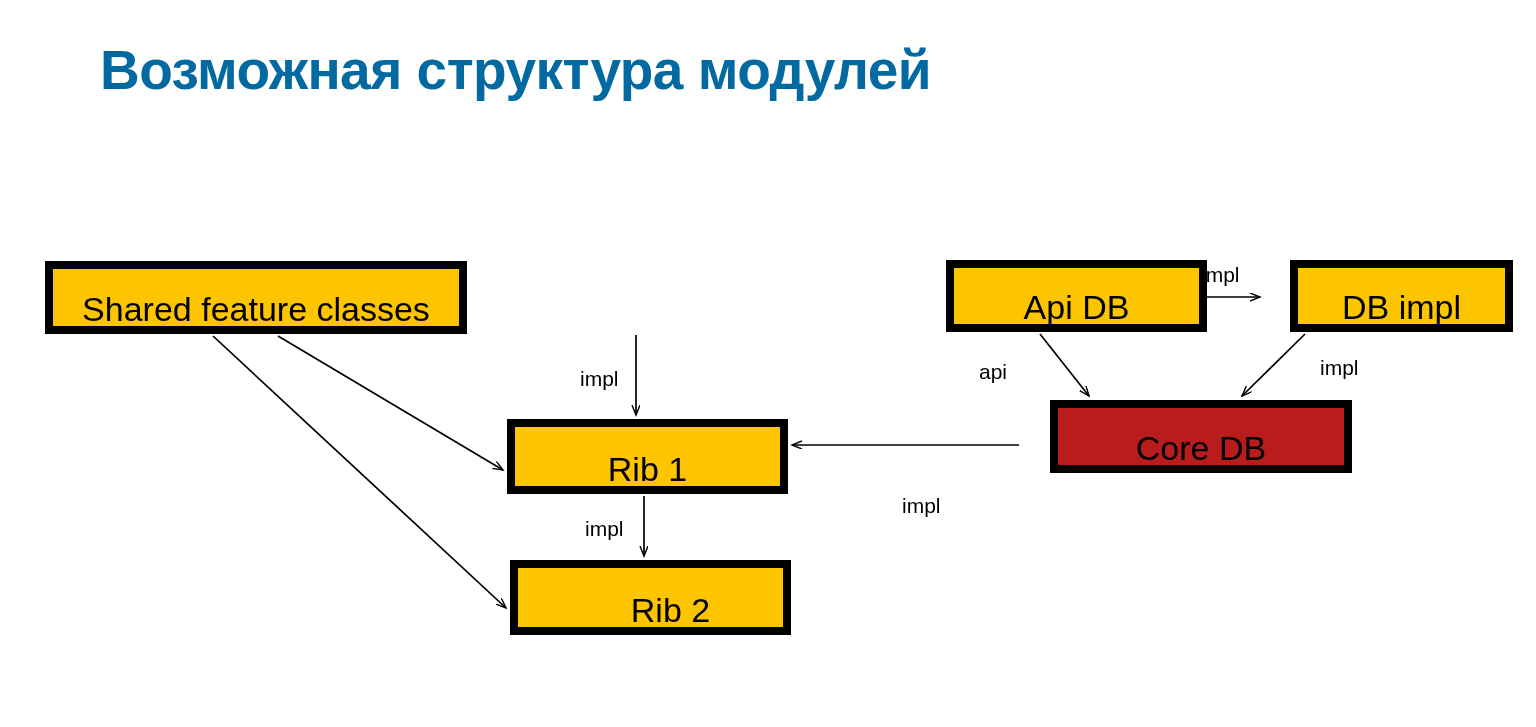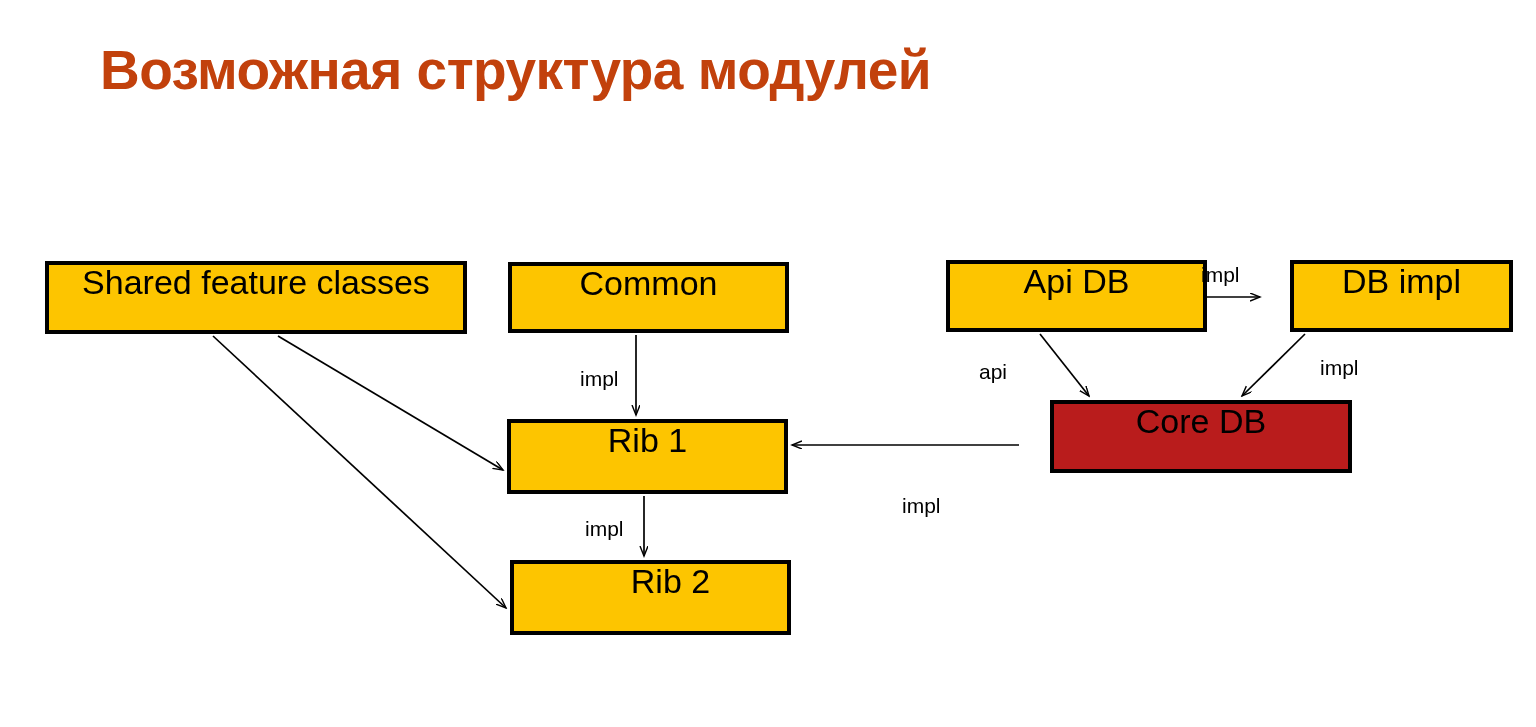--- a/index.html
+++ b/index.html
@@ -20,39 +20,39 @@
     width: 1536px;
     height: 727px;
     background: #ffffff;
   }
   #slide-title {
     position: absolute;
     left: 100px;
     top: 42px;
     font-size: 55px;
     font-weight: bold;
-    color: #c2410c;
+    color: #0369a1;
     font-family: "Liberation Sans", sans-serif;
     letter-spacing: -0.5px;
     white-space: nowrap;
     line-height: 1.05;
   }
   #diagram {
     position: absolute;
     left: 0; top: 0;
     width: 1536px;
     height: 727px;
   }
   .node {
     position: absolute;
     box-sizing: border-box;
     background: #FDC500;
-    border: 4px solid #be185d;
+    border: 8px solid #be185d;
     display: flex;
-    align-items: flex-start;
+    align-items: flex-end;
     justify-content: center;
     color: #000000;
     font-family: "Liberation Sans", sans-serif;
     font-size: 34px;
     font-weight: normal;
     line-height: 1;
     white-space: nowrap;
     z-index: 3;
   }
   .edge-label {
@@ -97,23 +97,20 @@
           <line x1="1040" y1="334" x2="1089" y2="396" stroke="#000000"></line>
           <line x1="1305" y1="334" x2="1242" y2="396" stroke="#000000"></line>
           <line x1="1019" y1="445" x2="792" y2="445" stroke="#000000"></line>
         </g>
     </svg>
 
     <div class="node" style="left: 45px; top: 261px; width: 422px; height: 73px; background: rgb(253, 197, 0); border-color: rgb(0, 0, 0); color: rgb(0, 0, 0);">
         <span>Shared feature classes</span>
       </div>
 
-    <div class="node" style="left: 508px; top: 262px; width: 281px; height: 71px; background: rgb(253, 197, 0); border-color: rgb(0, 0, 0); color: rgb(0, 0, 0);">
-        <span>Common</span>
-      </div>
 
     <div class="node" style="left: 919px; top: 260px; width: 261px; height: 72px; background: rgb(253, 197, 0); border-color: rgb(0, 0, 0); color: rgb(0, 0, 0); margin-left: 27px;">
         <span>Api DB</span>
       </div>
 
     <div class="node" style="left: 1290px; top: 260px; width: 223px; height: 72px; background: rgb(253, 197, 0); border-color: rgb(0, 0, 0); color: rgb(0, 0, 0);">
         <span>DB impl</span>
       </div>
 
     <div class="node" style="left: 507px; top: 419px; width: 281px; height: 75px; background: rgb(253, 197, 0); border-color: rgb(0, 0, 0); color: rgb(0, 0, 0);">

